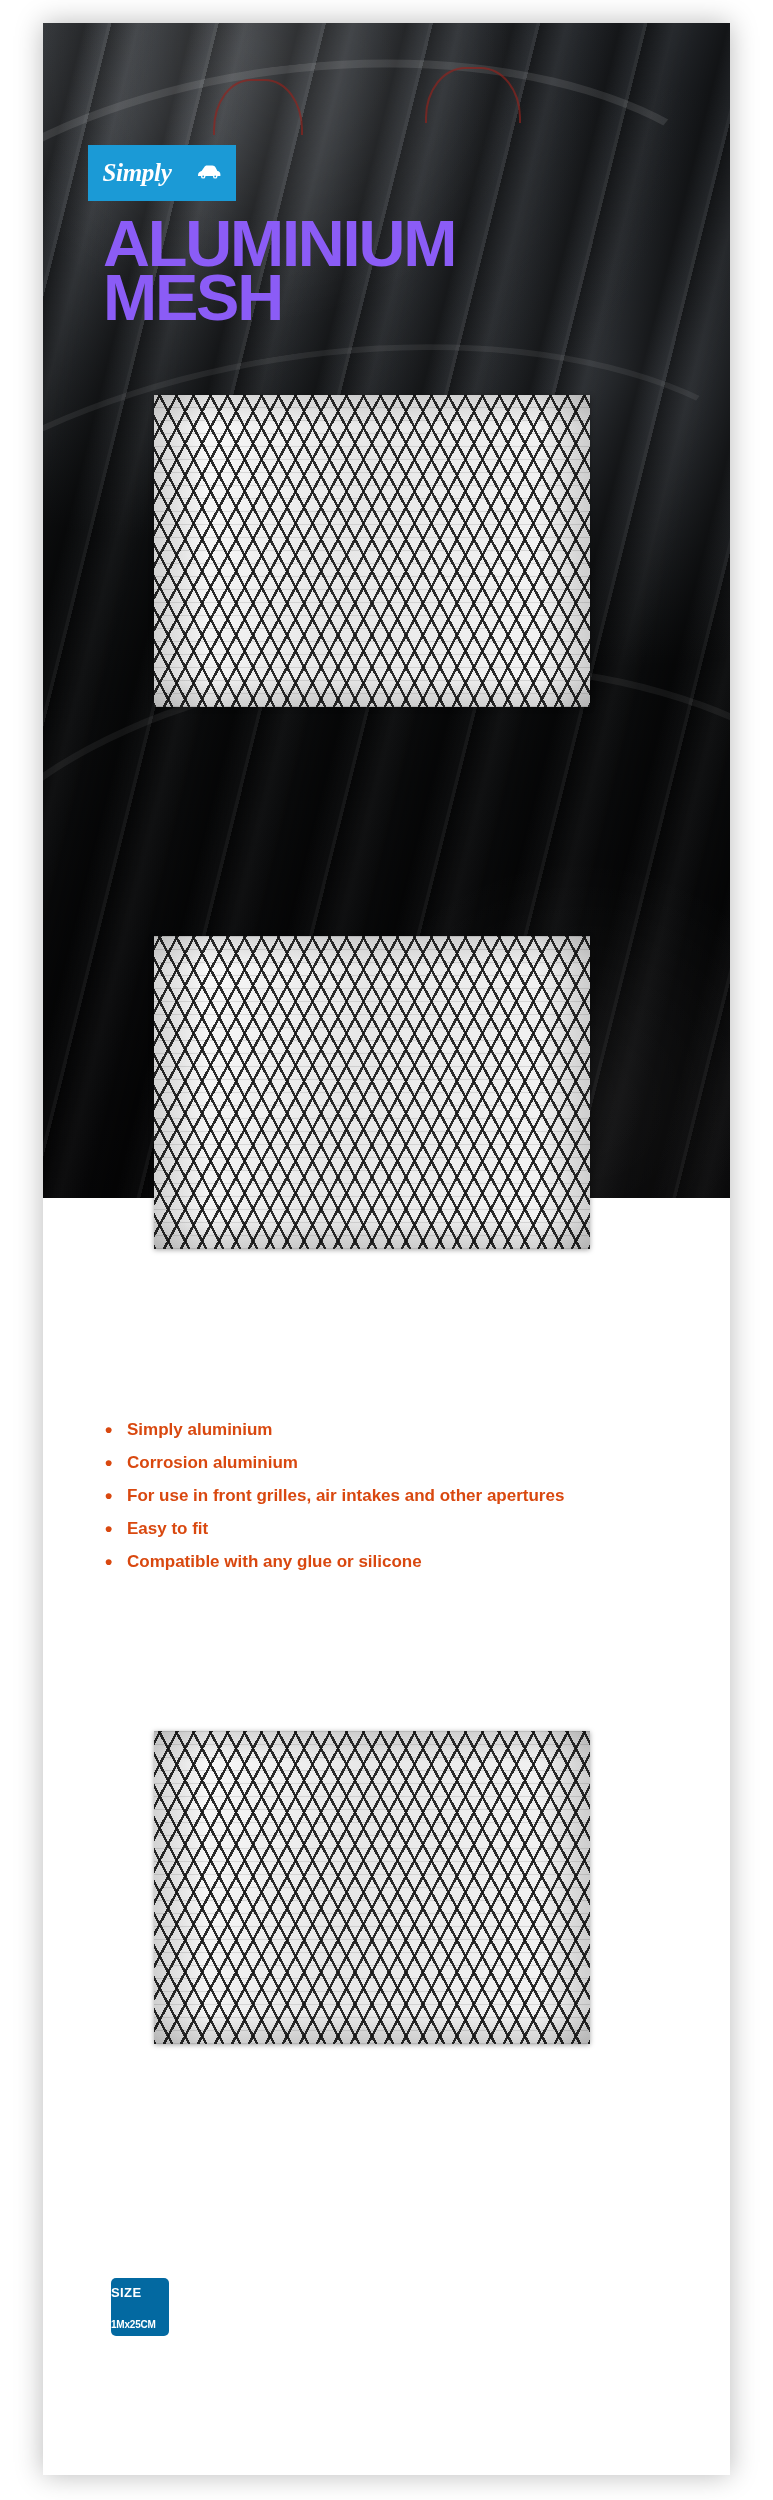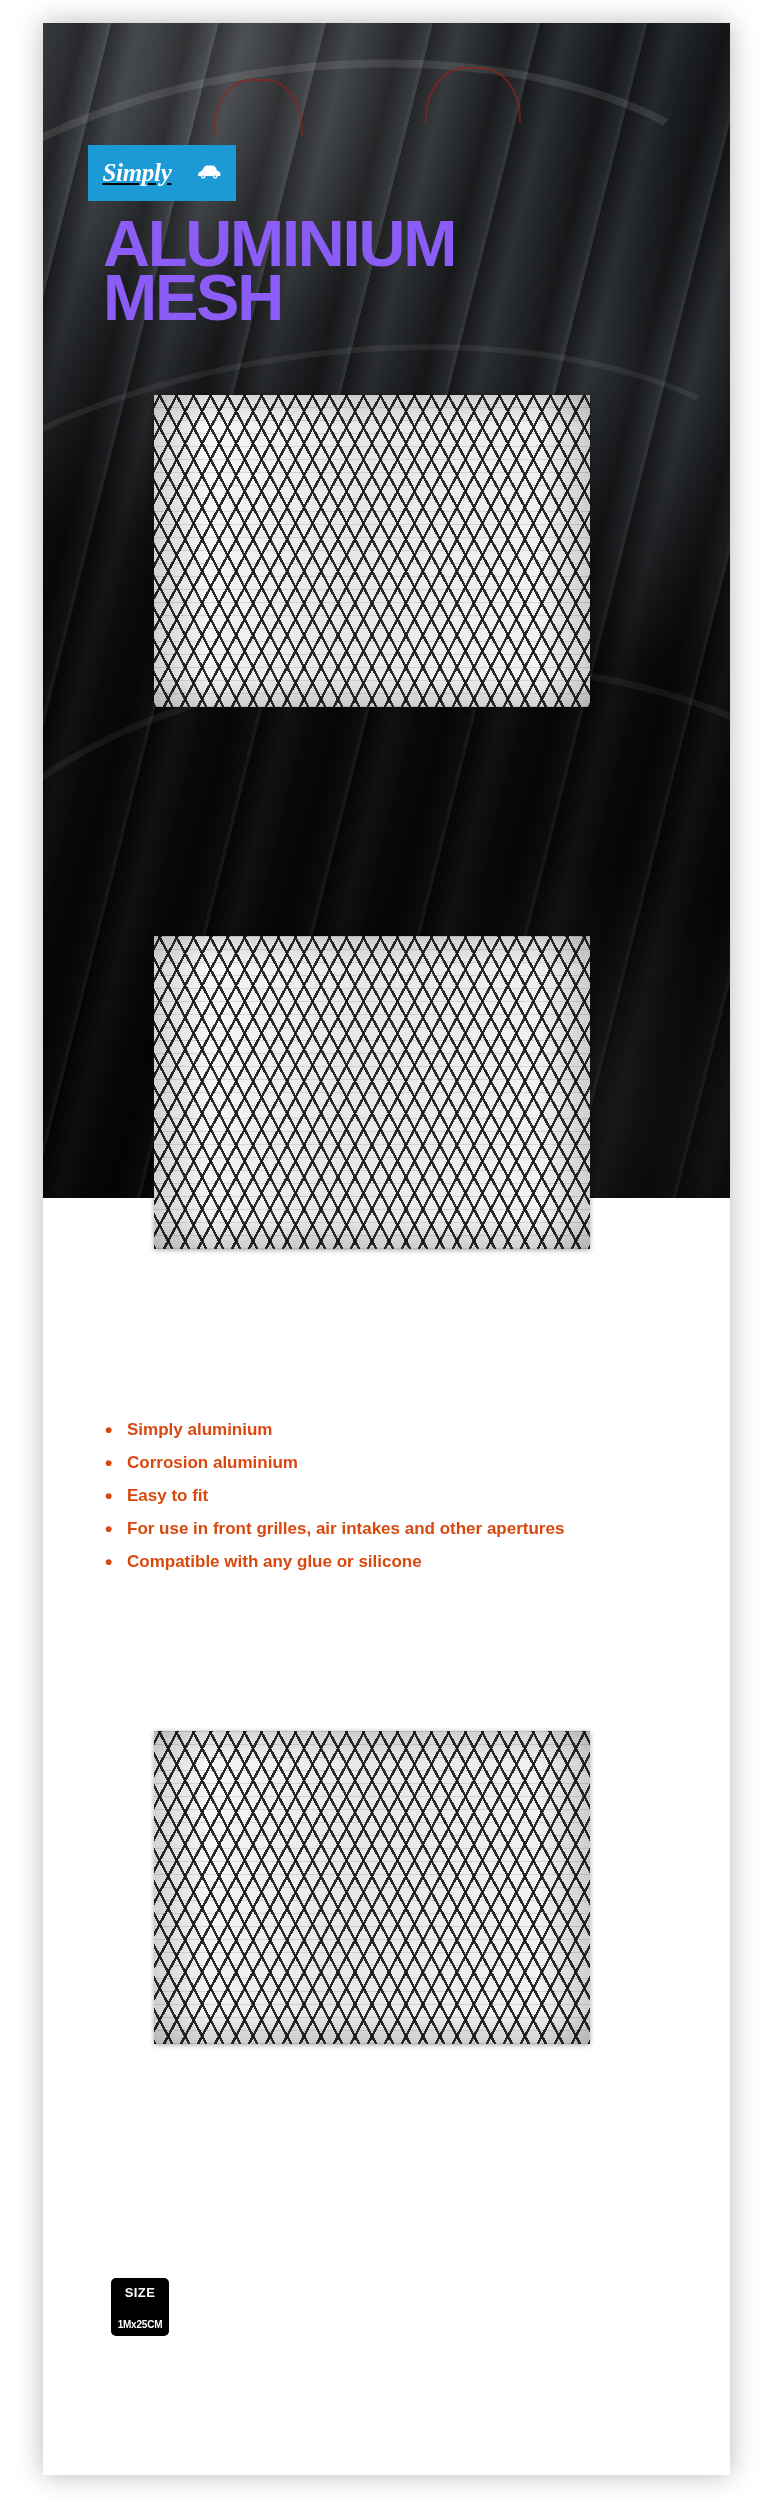--- a/index.html
+++ b/index.html
@@ -100,21 +100,20 @@
     position: absolute;
     left: 45px;
     top: 122px;
     width: 148px;
     height: 56px;
     background: #1b9ad6;
     display: flex;
     align-items: center;
     justify-content: center;
     gap: 24px;
-    text-decoration: underline;
   }
   .brand-text {
     color: #ffffff;
     font-size: 25px;
     font-style: italic;
     font-weight: 700;
     letter-spacing: -0.3px;
     font-family: "Liberation Serif", serif;
   }
   .brand-car {
@@ -225,26 +224,26 @@
     color: #d9480f;
   }
 
   
   .size-badge {
     position: absolute;
     left: 68px;
     top: 2255px;
     width: 58px;
     height: 58px;
-    background: #000000;
+    background: #0369a1;
     border-radius: 5px;
     color: #ffffff;
     display: flex;
     flex-direction: column;
-    align-items: center;
+    align-items: flex-start;
     justify-content: center;
     gap: 3px;
   }
   .size-label {
     font-size: 13px;
     font-weight: 700;
     letter-spacing: 0.4px;
   }
   .size-value {
     font-size: 10px;
@@ -293,22 +292,22 @@
   </div>
 
   <div class="mesh" id="mesh-2">
     <div class="mesh-inner"></div>
     <div class="mesh-shade"></div>
   </div>
 
   <ul class="features">
     <li>Simply aluminium</li>
     <li>Corrosion aluminium</li>
+    <li>For use in front grilles, air intakes and other apertures</li>
     <li>Easy to fit</li>
-    <li>For use in front grilles, air intakes and other apertures</li>
     <li>Compatible with any glue or silicone</li>
   </ul>
 
   <div class="mesh" id="mesh-3">
     <div class="mesh-inner"></div>
     <div class="mesh-shade"></div>
   </div>
 
   <div class="size-badge">
     <span class="size-label">SIZE</span>

